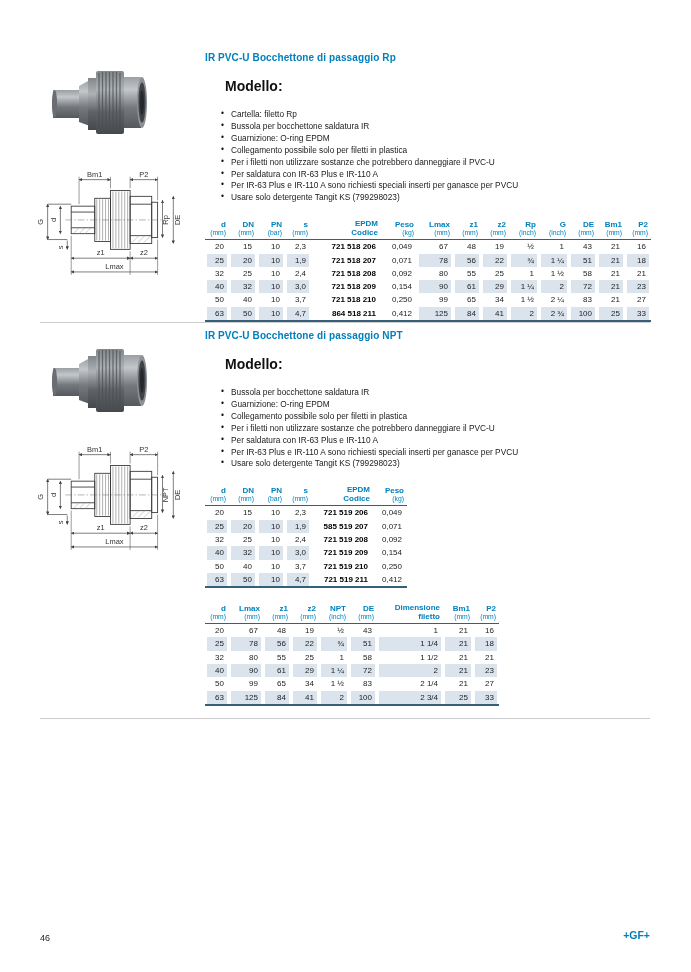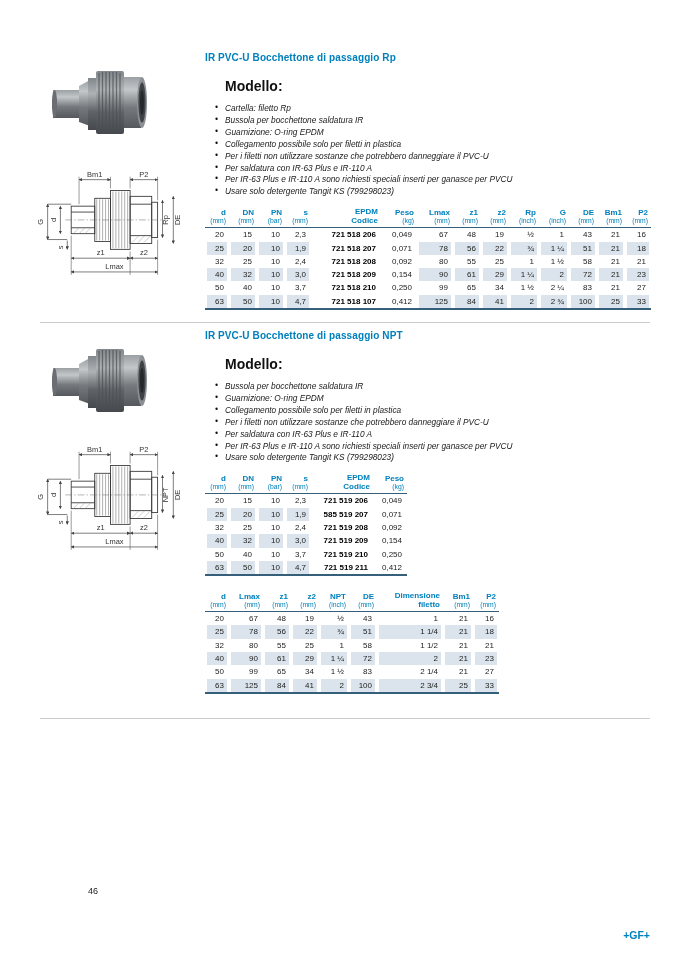--- a/index.html
+++ b/index.html
@@ -11,21 +11,21 @@
   
   .photo  { position:absolute; left:52px; }
   .photo.p1 { top:60px; } .photo.p2 { top:338px; }
   .draw   { position:absolute; left:28px; }
   .draw.d1 { top:146px; } .draw.d2 { top:421px; }
   .content { position:absolute; left:205px; width:450px; }
   .content.c1 { top:52px; } .content.c2 { top:330px; }
 
   .sec-title { margin:0 0 15px 0; font-size:10px; font-weight:bold; color:#0080bd; letter-spacing:0.1px; }
   .modello   { margin:0 0 4px 0; font-size:14px; font-weight:bold; color:#111;padding-left:20px; }
-  ul.features { margin:9px; padding:0; list-style:none;font-style:italic; }
+  ul.features { margin:15px; padding:0; list-style:none; }
   ul.features li { position:relative; padding-left:11px; font-size:8.3px; line-height:11.9px; color:#1a1a1a; }
   ul.features li::before { content:"\2022"; position:absolute; left:1px; top:-1px; font-size:8.5px; color:#111; }
 
   
   table.spec { border-collapse:separate; border-spacing:0; table-layout:fixed; margin-top:9px;
                border-bottom:2.5px solid #36607a; }
   table.t-main  { width:442px; }
   table.t-small { width:202px; }
   table.t-dim   { width:294px; margin-top:15px; }
   table.spec th { text-align:right; vertical-align:bottom; padding:0 3px 2px 0;
@@ -36,21 +36,21 @@
   table.spec td { font-size:8px; color:#222; text-align:right; height:13.3px; line-height:13.3px;
                   padding:0 3px 0 0; white-space:nowrap; overflow:hidden;
                   border-left:2px solid transparent; border-right:2px solid transparent;
                   background-clip:padding-box; }
   table.spec td.b   { font-weight:bold; color:#000;margin-top:40px; }
   table.spec td.alt { background-color:#dbe4ec; }
 
   
   .divider { position:absolute; left:40px; width:610px; height:1px; background:#cccccc; }
   .divider.v1 { top:322px; } .divider.v2 { top:718px; }
-  .page-num { position:absolute; left:40px; top:886px; font-size:9px; color:#222;margin-left:48px; }
+  .page-num { position:absolute; left:40px; top:933px; font-size:9px; color:#222; }
   .gf-logo  { position:absolute; right:41px; top:929px; font-size:10.5px; font-weight:bold; color:#0080bd; }
 
   
   svg text { font-family:"Liberation Sans", sans-serif; }
   .draw text { font-size:7.6px; fill:#333; }
 </style>
 </head>
 <body>
 
 <div class="page">
@@ -333,21 +333,21 @@
             <td>2 ¼</td>
             <td>83</td>
             <td>21</td>
             <td>27</td>
           </tr>
           <tr>
             <td class="alt">63</td>
             <td class="alt">50</td>
             <td class="alt">10</td>
             <td class="alt">4,7</td>
-            <td class="b">721 518 107</td>
+            <td class="b">864 518 211</td>
             <td>0,412</td>
             <td class="alt">125</td>
             <td class="alt">84</td>
             <td class="alt">41</td>
             <td class="alt">2</td>
             <td class="alt">2 ¾</td>
             <td class="alt">100</td>
             <td class="alt">25</td>
             <td class="alt">33</td>
           </tr>

